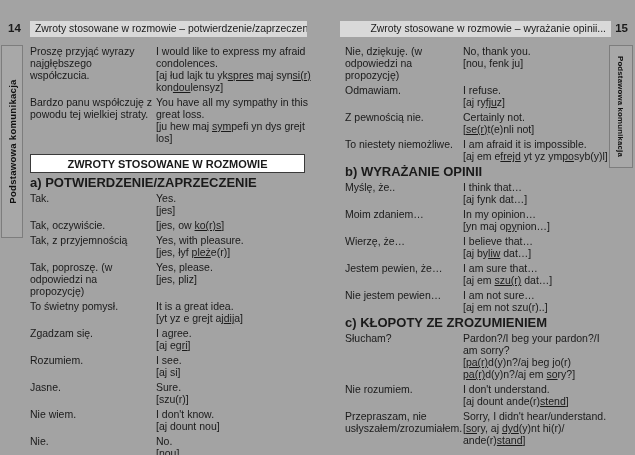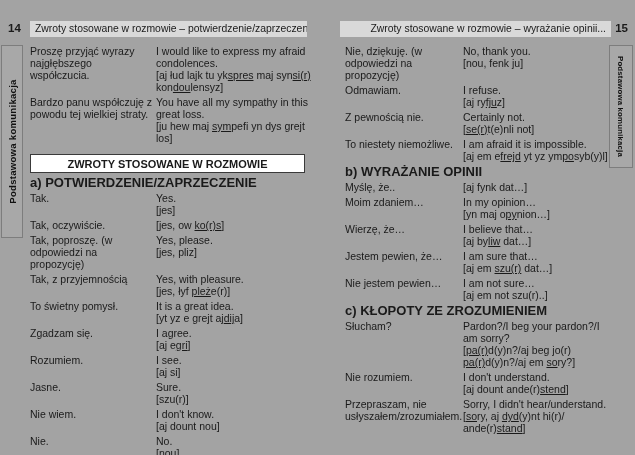--- a/index.html
+++ b/index.html
@@ -79,34 +79,34 @@
           <div class="ph">[jes]</div>
         </div>
       </div>
       <div class="row">
         <div class="pl">Tak, oczywiście.</div>
         <div class="enw">
           <div class="ph">[jes, ow <u>ko(r)s</u>]</div>
         </div>
       </div>
       <div class="row">
+        <div class="pl">Tak, z przyjemnością</div>
+        <div class="enw">
+          <div class="en">Yes, with pleasure.</div>
+          <div class="ph">[jes, łyf <u>pleż</u>e(r)]</div>
+        </div>
+      </div>
+      <div class="row">
         <div class="pl">Tak, poproszę. (w odpowiedzi na propozycję)</div>
         <div class="enw">
           <div class="en">Yes, please.</div>
           <div class="ph">[jes, pliz]</div>
         </div>
       </div>
       <div class="row">
-        <div class="pl">Tak, z przyjemnością</div>
-        <div class="enw">
-          <div class="en">Yes, with pleasure.</div>
-          <div class="ph">[jes, łyf <u>pleż</u>e(r)]</div>
-        </div>
-      </div>
-      <div class="row">
         <div class="pl">To świetny pomysł.</div>
         <div class="enw">
           <div class="en">It is a great idea.</div>
           <div class="ph">[yt yz e grejt aj<u>dij</u>a]</div>
         </div>
       </div>
       <div class="row">
         <div class="pl">Zgadzam się.</div>
         <div class="enw">
           <div class="en">I agree.</div>
@@ -168,20 +168,21 @@
         <div class="pl">To niestety niemożliwe.</div>
         <div class="enw">
           <div class="en">I am afraid it is impossible.</div>
           <div class="ph">[aj em e<u>frejd</u> yt yz ym<u>po</u>syb(y)l]</div>
         </div>
       </div>
       <div class="subhead">b) WYRAŻANIE OPINII</div>
       <div class="row">
         <div class="pl">Myślę, że..</div>
         <div class="enw">
+          <div class="en">I think that…</div>
           <div class="ph">[aj fynk dat…]</div>
         </div>
       </div>
       <div class="row">
         <div class="pl">Moim zdaniem…</div>
         <div class="enw">
           <div class="en">In my opinion…</div>
           <div class="ph">[yn maj o<u>py</u>nion…]</div>
         </div>
       </div>

